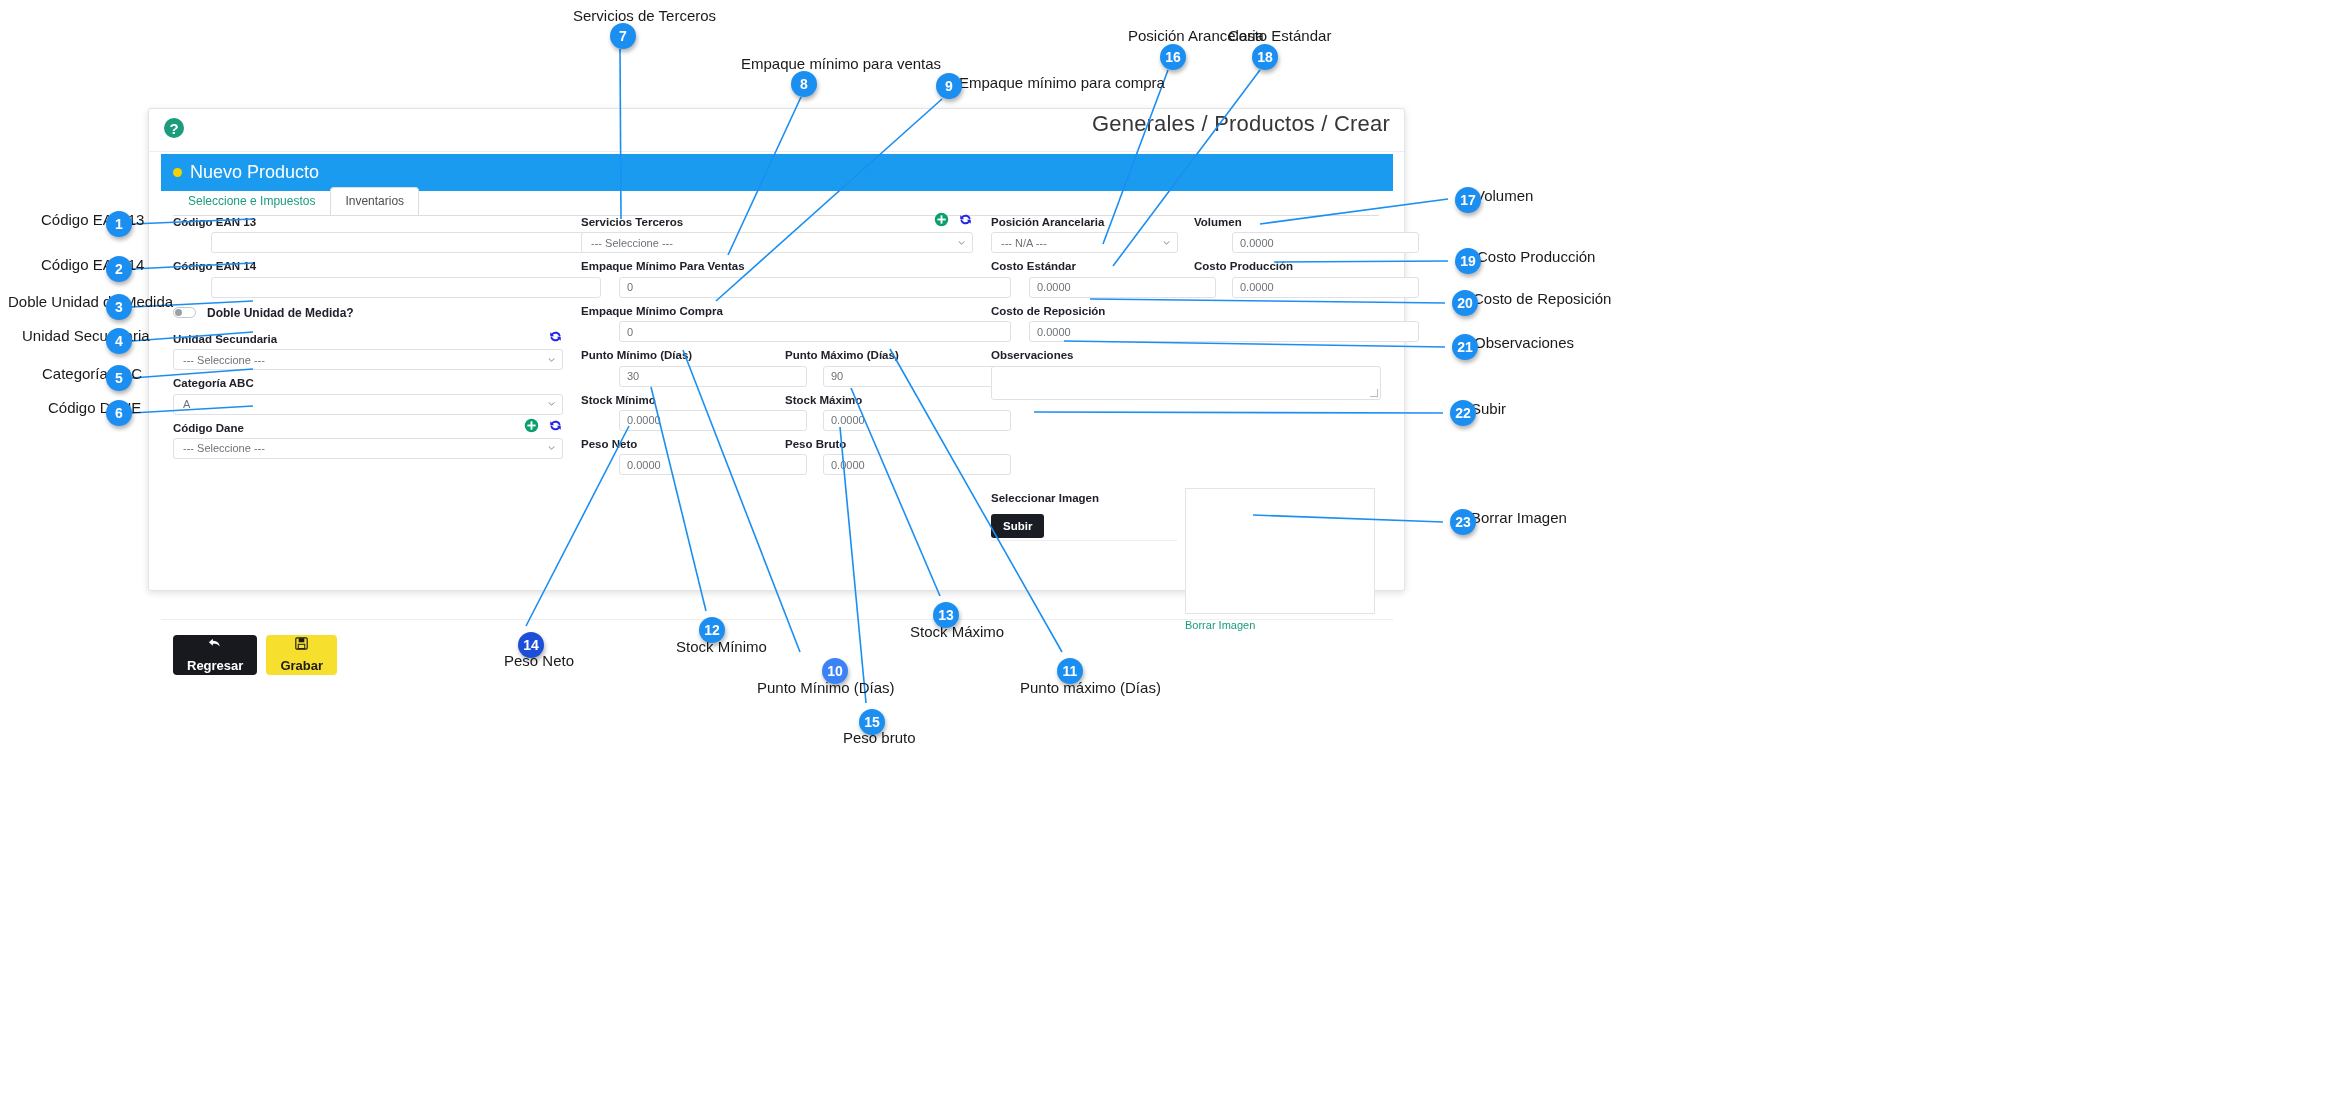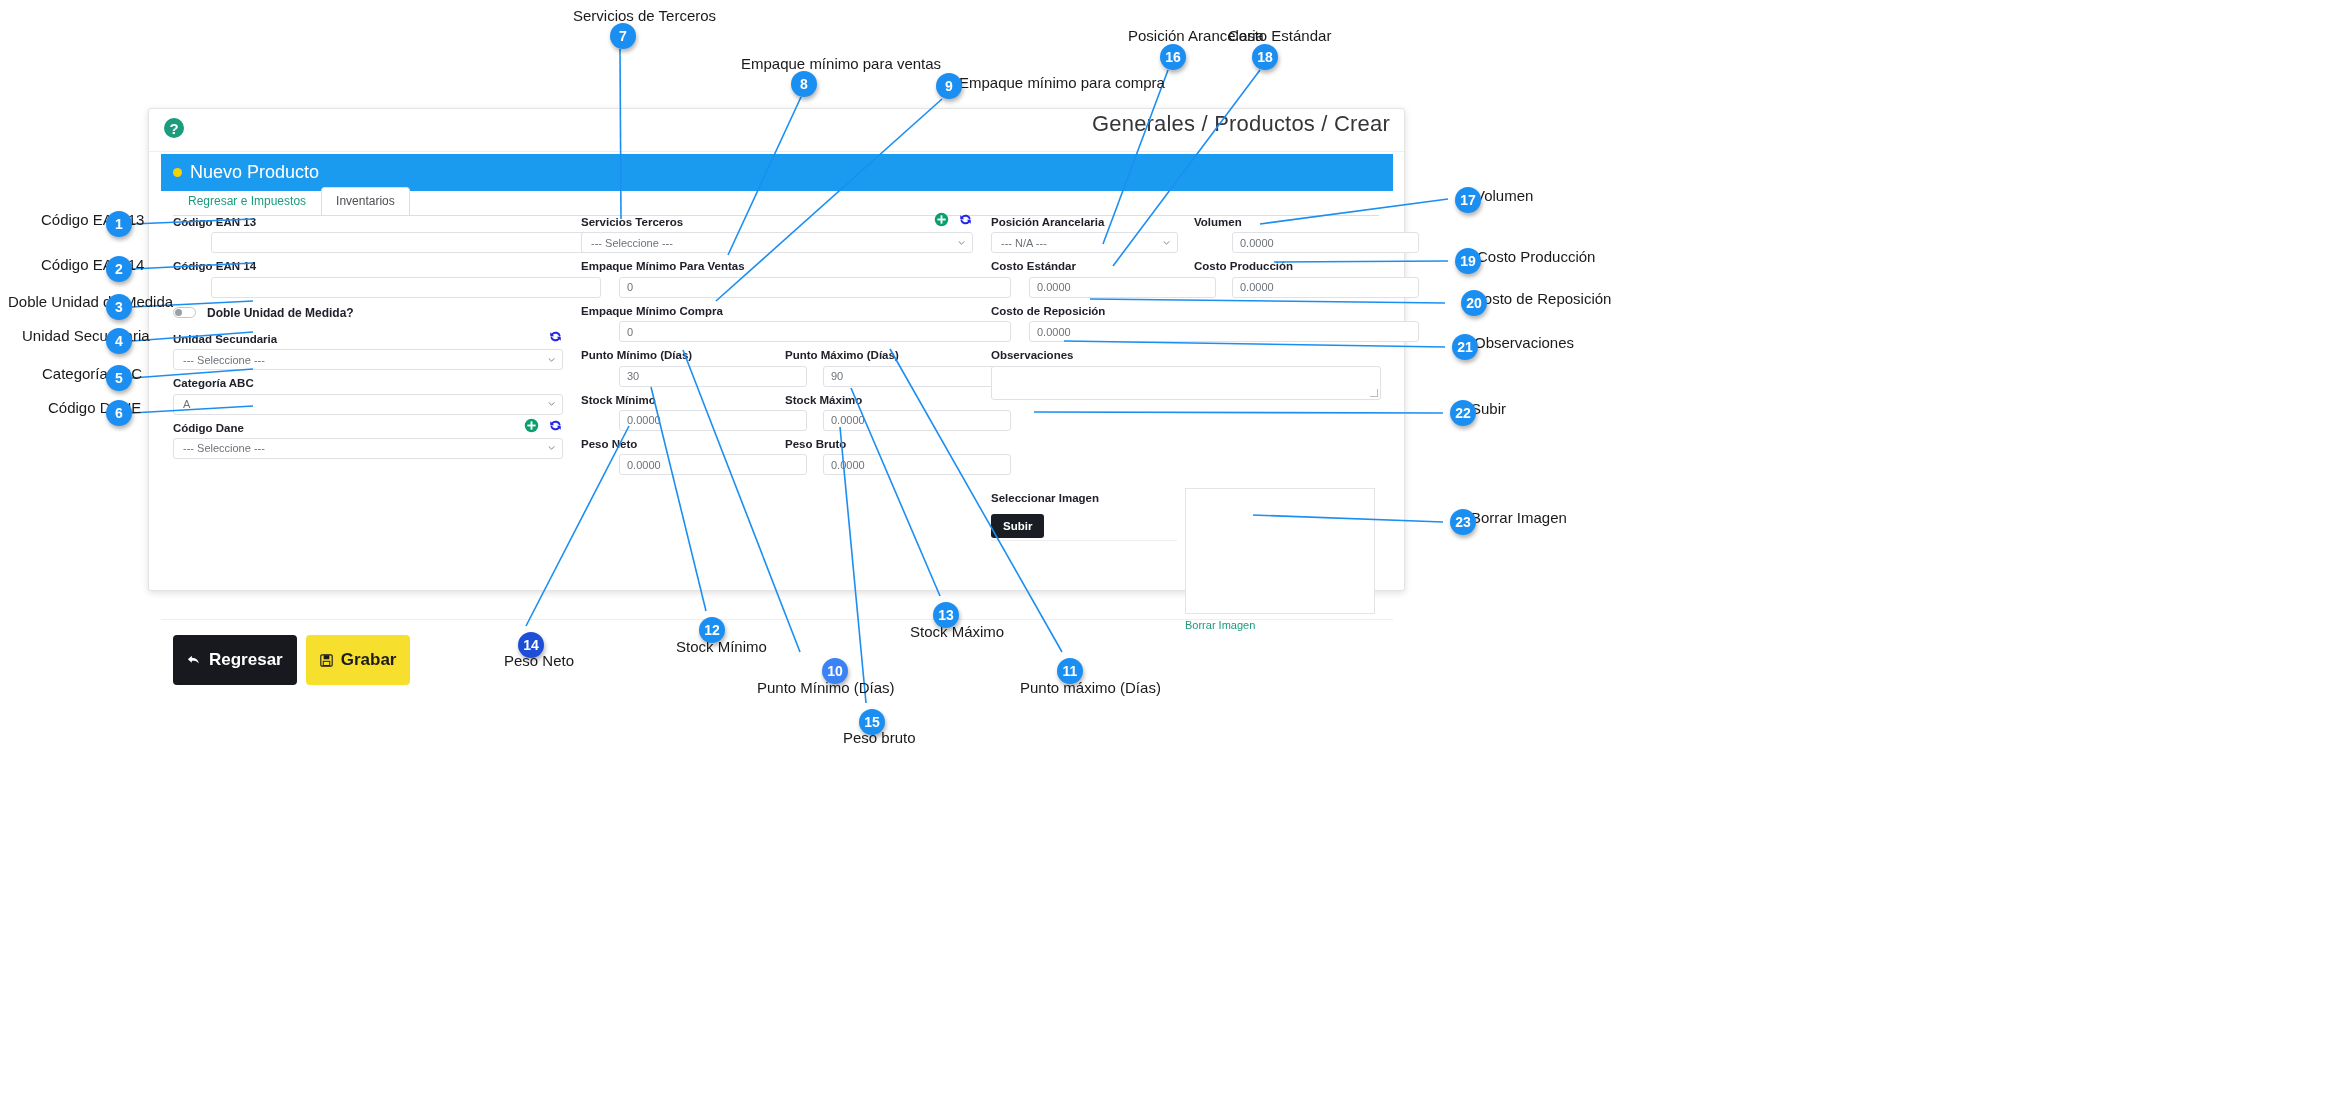--- a/index.html
+++ b/index.html
@@ -206,23 +206,24 @@
   .borrar {
     position: absolute; left: 194px; top: 128px;
     font-size: 11px; color: #1a9c7d; cursor: pointer;
   }
 
   
   .footer-rule { position: absolute; left: 12px; top: 404px; width: 1232px; height: 1px; background: #eeeeee; }
   .footer { position: absolute; left: 24px; top: 420px; display: flex; gap: 9px; }
   .btn {
     display: flex; align-items: center; gap: 8px;
-    font-size: 17px; font-weight: bold;
-    padding: 15px 14px; border-radius: 4px;
+    font-size: 13px; font-weight: bold;
+    padding: 2px 14px; border-radius: 4px;
     cursor: pointer;
+    flex-direction: column;
   }
   .btn-dark { background: #17191f; color: #ffffff; }
   .btn-yellow { background: #f7df2e; color: #1c1c1c; }
 </style>
 </head>
 <body>
 
 <div id="root">
 
   <div class="window">
@@ -236,21 +237,21 @@
       </span>
       <div class="breadcrumb">Generales / Productos / Crear</div>
     </div>
 
     <div class="banner">
       <span class="dot"></span>
       <span>Nuevo Producto</span>
     </div>
 
     <div class="tabs">
-      <div class="tab inactive">Regresar e Impuestos</div>
+      <div class="tab inactive">Seleccione e Impuestos</div>
       <div class="tab active">Inventarios</div>
     </div>
     <div class="tabs-rule"></div>
 
     <div class="form">
 
       <div class="col col-left">
 
         <div class="fld">
           <span class="lbl">Código EAN 13</span>
@@ -519,21 +520,21 @@
       <div class="ann-badge" style="left: 859px; top: 709px; background: rgb(27, 142, 242);">15</div>
       <div class="ann-label" style="left: 1128px; top: 28px;">Posición Arancelaria</div>
       <div class="ann-badge" style="left: 1160px; top: 44px; background: rgb(27, 142, 242);">16</div>
       <div class="ann-label" style="left: 1475px; top: 188px;">Volumen</div>
       <div class="ann-badge" style="left: 1455px; top: 187px; background: rgb(27, 142, 242);">17</div>
       <div class="ann-label" style="left: 1228px; top: 28px;">Costo Estándar</div>
       <div class="ann-badge" style="left: 1252px; top: 44px; background: rgb(27, 142, 242);">18</div>
       <div class="ann-label" style="left: 1477px; top: 249px;">Costo Producción</div>
       <div class="ann-badge" style="left: 1455px; top: 248px; background: rgb(27, 142, 242);">19</div>
       <div class="ann-label" style="left: 1473px; top: 291px;">Costo de Reposición</div>
-      <div class="ann-badge" style="left: 1452px; top: 290px; background: rgb(27, 142, 242); margin-left: 9px;">20</div>
+      <div class="ann-badge" style="left: 1452px; top: 290px; background: rgb(27, 142, 242);">20</div>
       <div class="ann-label" style="left: 1474px; top: 335px;">Observaciones</div>
       <div class="ann-badge" style="left: 1452px; top: 334px; background: rgb(27, 142, 242);">21</div>
       <div class="ann-label" style="left: 1471px; top: 401px;">Subir</div>
       <div class="ann-badge" style="left: 1450px; top: 400px; background: rgb(27, 142, 242);">22</div>
       <div class="ann-label" style="left: 1471px; top: 510px;">Borrar Imagen</div>
       <div class="ann-badge" style="left: 1450px; top: 509px; background: rgb(27, 142, 242);">23</div>
     </div>
 
 </div>
 

